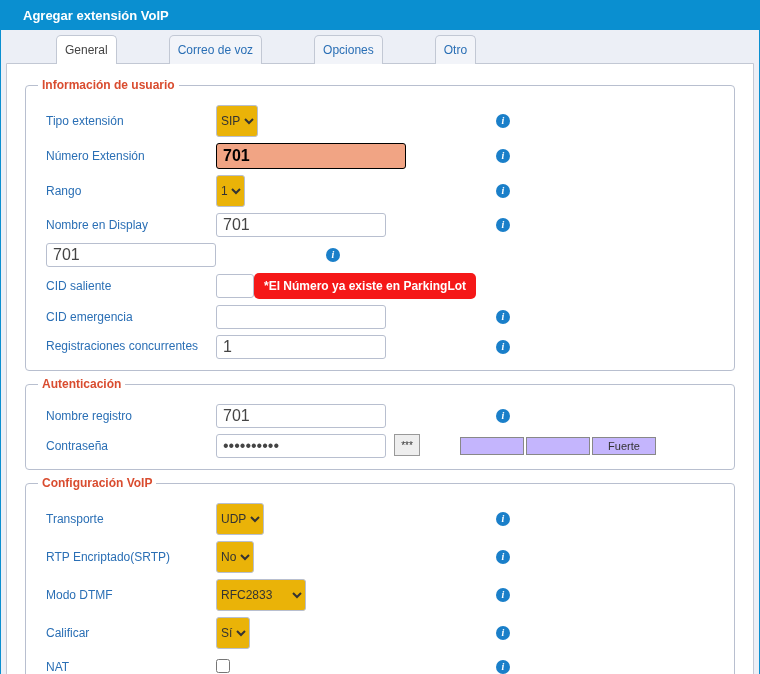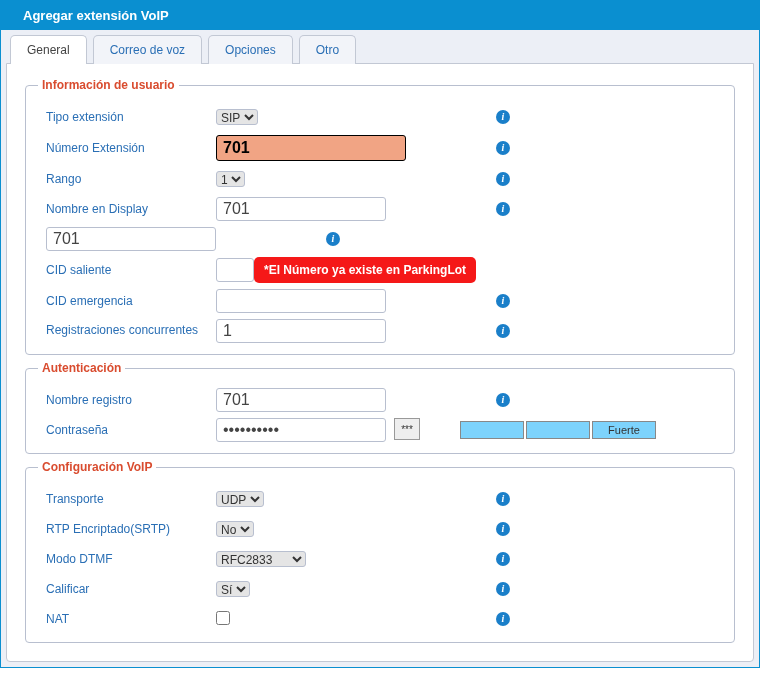--- a/index.html
+++ b/index.html
@@ -1,37 +1,37 @@
 <!DOCTYPE html>
 <html><head>
 <meta charset="utf-8">
 <style>
 * { box-sizing: border-box; margin: 0; padding: 0; }
 body { font-family: Verdana, Arial, sans-serif; font-size: 12px; background: #fff; }
 .panel { width: 760px; border: 1px solid #0a8fd0; }
 .panel-header { background: #0a8fd0; color: #fff; font-weight: bold; padding: 7px 22px; font-size: 13px; }
 .panel-body { background: #eceff6; padding: 5px; }
 .tabs { display: flex; gap: 6px; padding: 0 4px; margin-bottom: -1px; position: relative; z-index: 2; }
-.tab { padding: 7px 16px; border: 1px solid #c2c8d4; border-bottom: none; border-radius: 5px 5px 0 0; background: #f2f4f9; color: #2a6fb5; cursor: pointer; font-size: 12px; }
+.tab { padding: 7px 8px; border: 1px solid #c2c8d4; border-bottom: none; border-radius: 5px 5px 0 0; background: #f2f4f9; color: #2a6fb5; cursor: pointer; font-size: 12px; margin-left: 46px; }
 .tab.active { background: #fff; color: #444; position: relative; }
 .content { background: #fff; border: 1px solid #c2c8d4; border-radius: 0 0 4px 4px; padding: 14px 18px 18px 18px; }
 fieldset { border: 1px solid #b8bfcf; border-radius: 4px; padding: 10px 12px 8px 12px; margin-bottom: 6px; }
 legend { color: #d94c2f; font-weight: bold; font-size: 12px; padding: 0 4px; }
 .row { display: flex; align-items: center; min-height: 30px; padding: 3px 0 3px 8px; }
 .label { width: 170px; color: #2a6fb5; font-size: 12px; }
 .label.multiline { line-height: 1.3; }
 .field { width: 230px; }
 .field input[type="text"], .field input[type="password"] { width: 170px; height: 24px; border: 1px solid #b8bfcf; border-radius: 3px; padding: 0 6px; font-size: 16px; color: #444; background: #fff; }
-.field select { height: 16px; border: 1px solid #b8bfcf; border-radius: 3px; font-size: 12px; background: #e5e5e5; color: #333; }
+.field select { height: 32px; border: 1px solid #b8bfcf; border-radius: 3px; font-size: 12px; background: #eab308; color: #333; }
 .field input.highlight { background: #f1a484; border: 1.5px solid #000; font-weight: bold; color: #000; width: 190px; height: 26px; }
 .info-icon { width: 14px; height: 14px; border-radius: 50%; background: #1a7fc9; color: #fff; font-size: 10px; line-height: 14px; text-align: center; font-weight: bold; margin-left: 50px; cursor: pointer; font-style: italic; font-family: Georgia, serif; }
 .error-badge { background: #f51818; color: #fff; font-weight: bold; padding: 6px 10px; border-radius: 5px; font-size: 12px; white-space: nowrap; }
 .pwbtn { width: 26px; height: 22px; border: 1px solid #999; background: #eee; color: #333; font-size: 10px; display: flex; align-items: center; justify-content: center; cursor: pointer; }
 .strength-wrap { display: flex; align-items: center; gap: 0; margin-left: 40px; }
-.sseg { width: 64px; height: 18px; border: 1px solid #888; background: #7dd3fc; margin-right: 2px; }
+.sseg { width: 64px; height: 18px; border: 1px solid #888; background: #c4b5fd; margin-right: 2px; }
 .sseg.last { margin-right: 0; position: relative; color: #333; font-size: 11px; display: flex; align-items: center; justify-content: center; }
 input[type="checkbox"] { width: 14px; height: 14px; }
 </style>
 </head>
 <body>
 
 <div class="panel">
   <div class="panel-header">Agregar extensión VoIP</div>
   <div class="panel-body">
     <div class="tabs">

